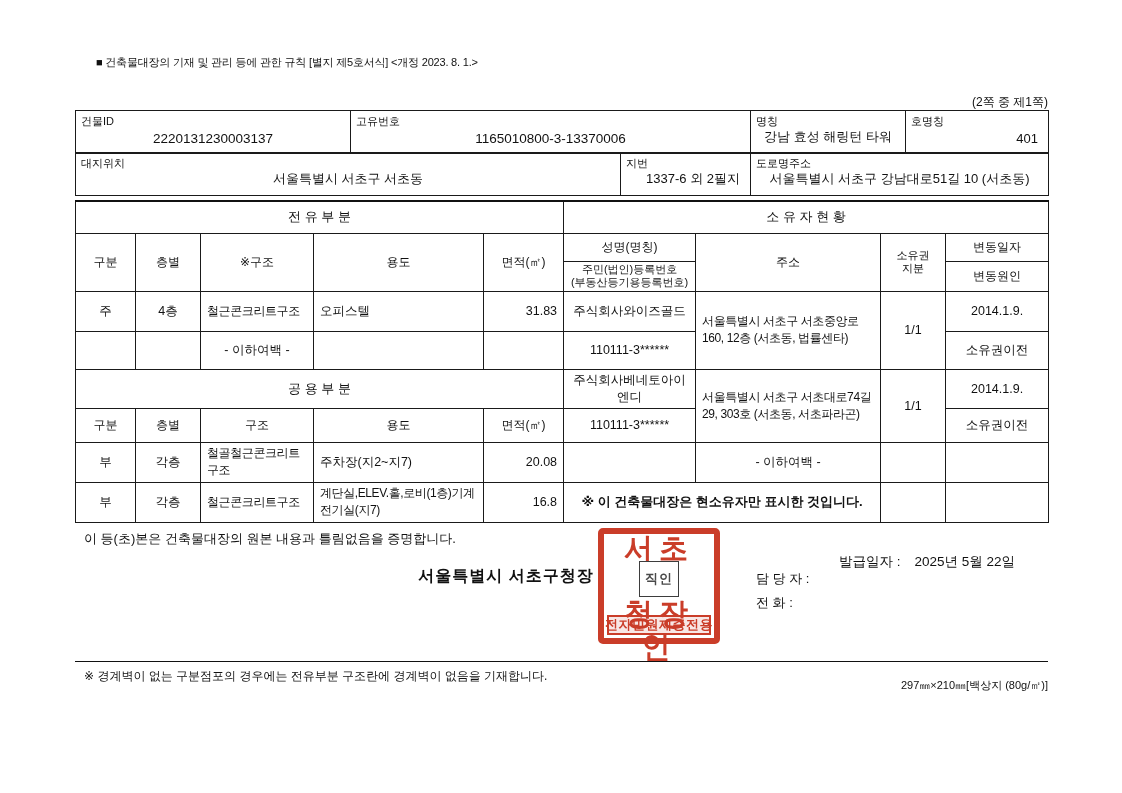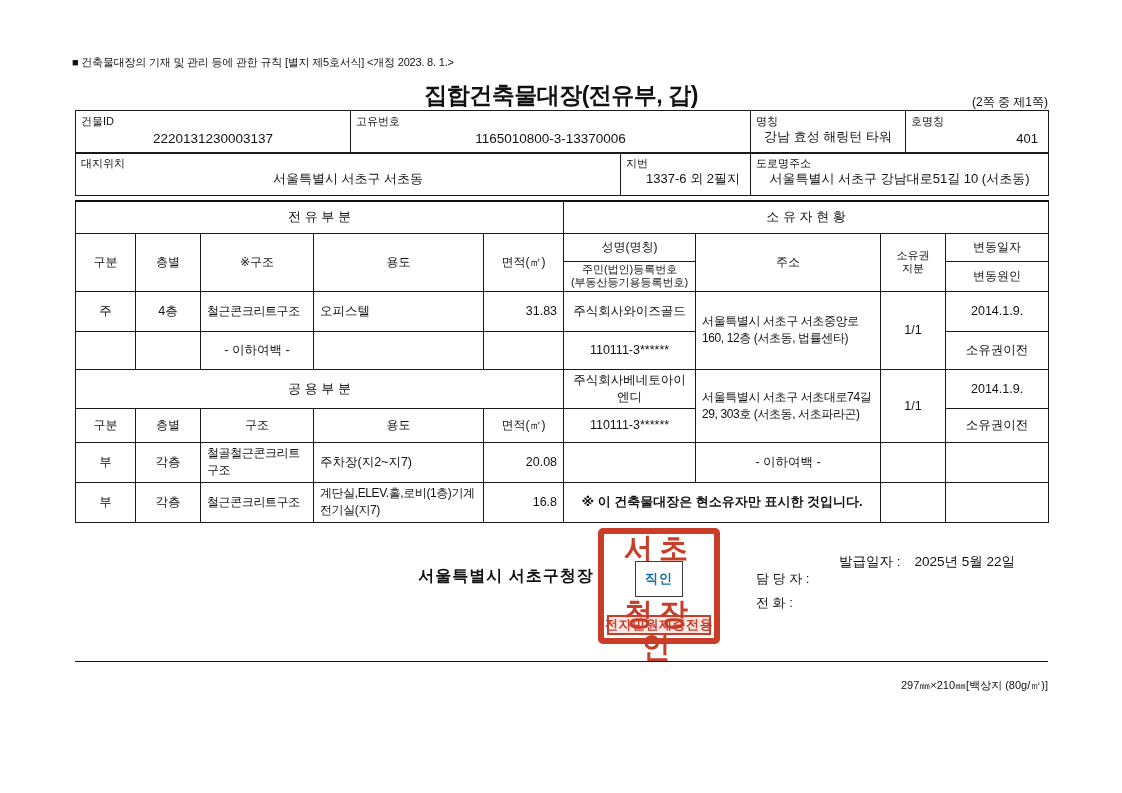--- a/index.html
+++ b/index.html
@@ -2,21 +2,21 @@
 <html><head>
 <meta charset="utf-8">
 <style>
   html,body{margin:0;padding:0;background:#fff;}
   .page{position:relative;width:1122px;height:793px;background:#fff;overflow:hidden;
         font-family:"Liberation Sans","DejaVu Sans",sans-serif;color:#111;}
 
   .abs{position:absolute;}
 
   
-  .reg-note{left:72px;top:55px;font-size:11px;letter-spacing:-0.2px;}
+  .reg-note{left:96px;top:55px;font-size:11px;letter-spacing:-0.2px;}
   .doc-title{left:0;top:80px;width:1122px;text-align:center;font-size:23px;font-weight:bold;letter-spacing:-0.5px;}
   .page-ind{left:75px;top:94px;width:973px;text-align:right;font-size:12px;}
 
   
   table{border-collapse:collapse;table-layout:fixed;border-radius:18px;}
   .info{position:absolute;left:75px;width:973px;}
   .info td{border:1px solid #1a1a1a;padding:0;vertical-align:top;height:42px;}
   .iw{position:relative;height:42px;display:flex;align-items:flex-end;justify-content:center;padding-bottom:7px;box-sizing:border-box;}
   .iw.right{justify-content:flex-end;padding-right:10px;}
   .lbl{position:absolute;top:3px;left:5px;font-size:11px;white-space:nowrap;}
@@ -46,36 +46,35 @@
   
   .seal{left:598px;top:528px;width:122px;height:116px;opacity:.95;}
   .seal-frame{position:absolute;inset:0;border:6px solid #c8331e;border-radius:5px;box-sizing:border-box;}
   .seal-chars{position:absolute;left:10px;right:10px;top:8px;color:#c8331e;
               font-family:"Liberation Serif","DejaVu Serif",serif;font-weight:bold;
               text-align:center;font-size:29px;line-height:31px;letter-spacing:6px;
               transform:scaleY(1.05);}
   .seal-band{position:absolute;left:9px;right:9px;bottom:9px;height:20px;display:flex;align-items:center;justify-content:center;
              color:#c8331e;font-weight:bold;font-size:13px;letter-spacing:0.5px;
              border:2px solid #c8331e;background:rgba(200,51,30,.12);box-sizing:border-box;white-space:nowrap;}
-  .seal-box{position:absolute;left:50%;top:44%;transform:translate(-50%,-50%);width:48px;height:36px;
+  .seal-box{position:absolute;left:50%;top:44%;transform:translate(-50%,-50%);width:40px;height:36px;
             background:#fff;border:1.5px solid #333;display:flex;align-items:center;justify-content:center;
-            font-size:13px;font-weight:bold;color:#0369a1;letter-spacing:1px;z-index:2;box-sizing:border-box;}
+            font-size:13px;font-weight:bold;color:#404040;letter-spacing:1px;z-index:2;box-sizing:border-box;}
 
   
   .foot-line{left:75px;top:661px;width:973px;border-top:1.5px solid #111;height:0;}
   .foot-note{left:84px;top:668px;font-size:12px;}
   .paper-spec{left:75px;top:678px;width:973px;text-align:right;font-size:11px;}
 </style>
 </head>
 <body>
 
 <div class="page">
 
   <div class="abs reg-note">■ 건축물대장의 기재 및 관리 등에 관한 규칙 [별지 제5호서식] &lt;개정 2023. 8. 1.&gt;</div>
-  <div class="abs doc-title">집합건축물대장(전유부, 갑)</div>
   <div class="abs page-ind">(2쪽 중 제1쪽)</div>
 
   <table class="info" style="top:110px;">
     <colgroup>
         <col style="width:275px">
         <col style="width:400px">
         <col style="width:155px">
         <col style="width:143px">
       </colgroup>
     <tbody>
@@ -229,34 +228,36 @@
       <td class="l sm">철근콘크리트구조</td>
       <td class="l sm">계단실,ELEV.홀,로비(1층)기계전기실(지7)</td>
       <td class="r">16.8</td>
       <td class="notice" colspan="2">※ 이 건축물대장은 현소유자만 표시한 것입니다.</td>
       <td></td>
       <td></td>
     </tr>
   </tbody>
     </table>
 
+  <div class="abs stmt">이 등(초)본은 건축물대장의 원본 내용과 틀림없음을 증명합니다.</div>
   <div class="abs issuer">서울특별시 서초구청장</div>
 
   <div class="abs seal">
     <div class="seal-frame"></div>
     <div class="seal-chars">
       <div>서초구</div>
       <div>청장인</div>
     </div>
     <div class="seal-box">직인</div>
     <div class="seal-band">전자민원제증전용</div>
   </div>
 
   <div class="abs officer">담 당 자 :</div>
   <div class="abs phone">전    화 :</div>
   <div class="abs issue-date">
     <span>발급일자 :</span><span class="gap"></span><span>2025년 5월 22일</span>
   </div>
 
   <div class="abs foot-line"></div>
+  <div class="abs foot-note">※ 경계벽이 없는 구분점포의 경우에는 전유부분 구조란에 경계벽이 없음을 기재합니다.</div>
   <div class="abs paper-spec">297㎜×210㎜[백상지 (80g/㎡)]</div>
 
 </div>
 
 </body></html>

